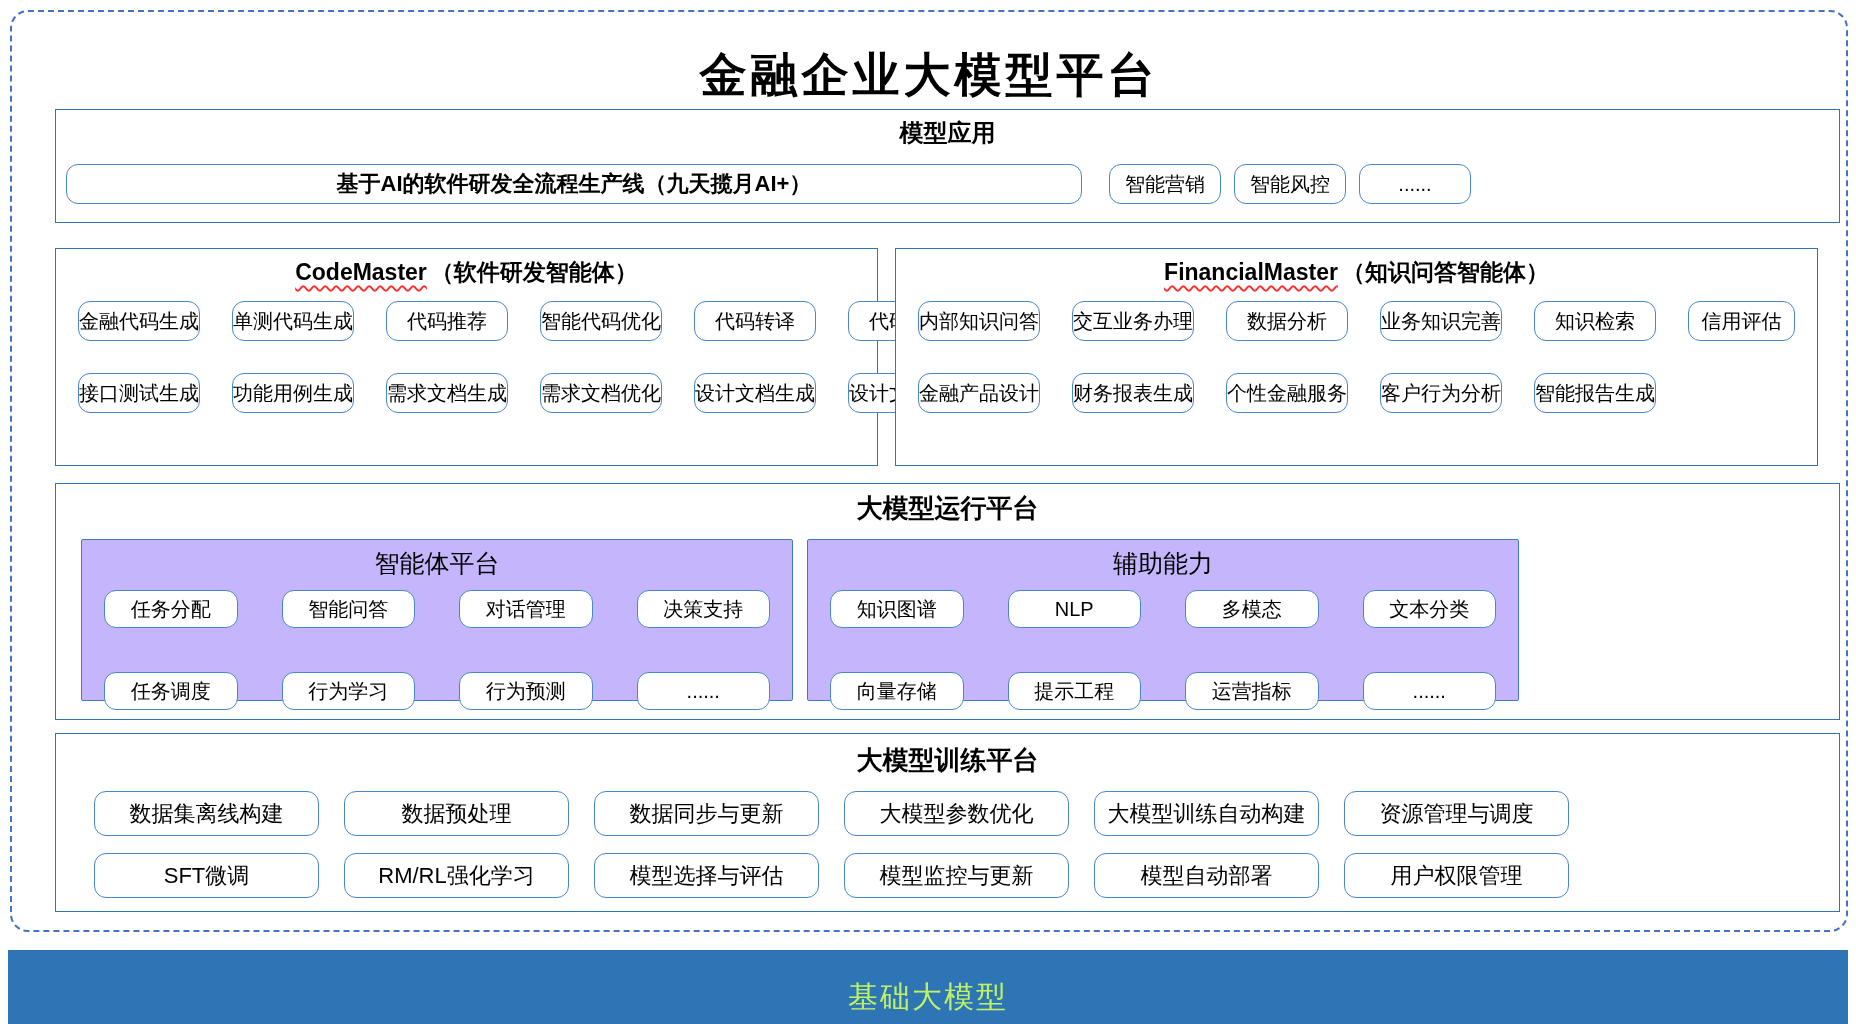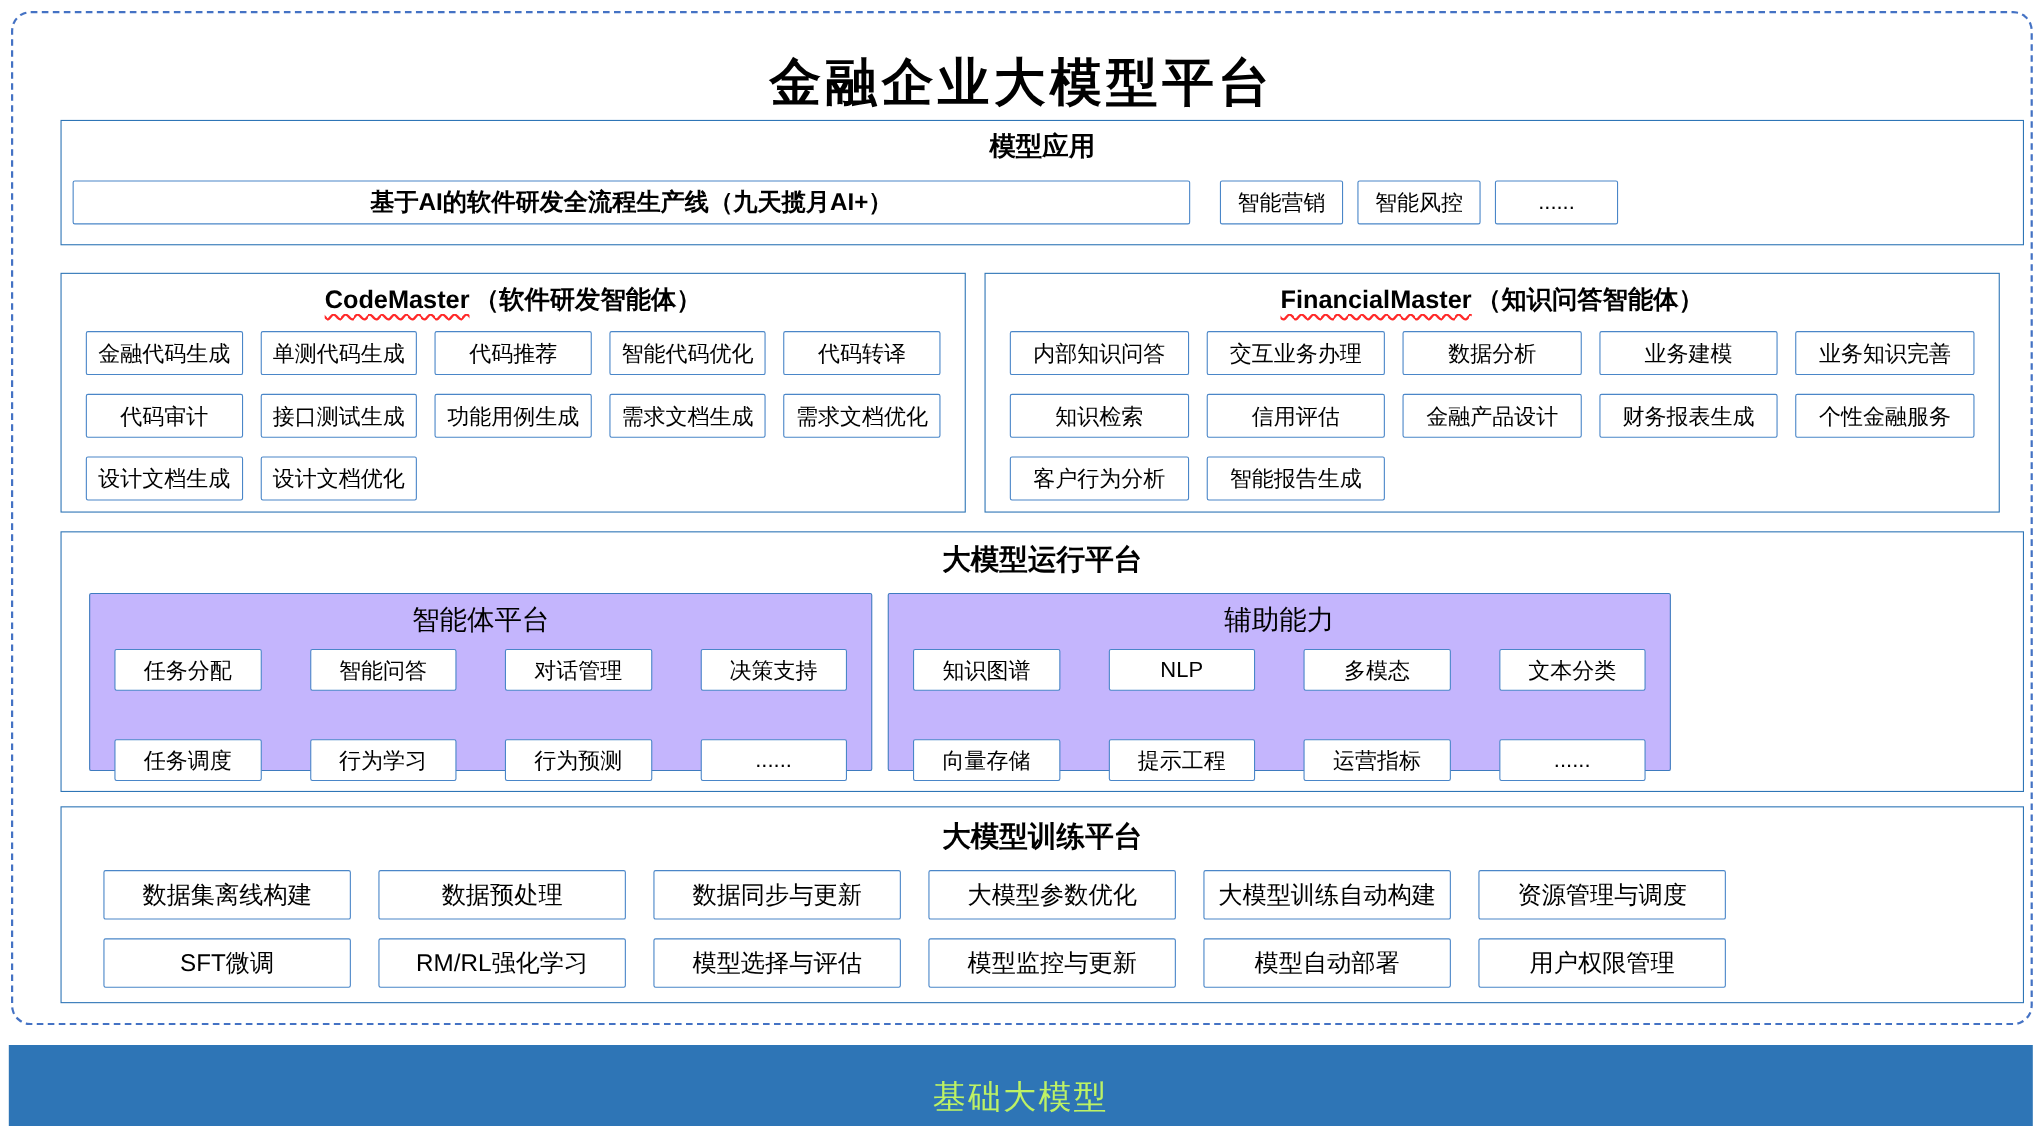--- a/index.html
+++ b/index.html
@@ -23,43 +23,43 @@
   .sec-header{
     text-align:center;font-weight:700;
   }
   #sec-apps{left:55px;top:109px;width:1785px;height:114px;}
   #sec-apps .sec-header{font-size:24px;padding-top:7px;}
   .apps-row{
     position:absolute;left:10px;top:54px;right:10px;height:40px;
     display:flex;gap:13px;
   }
   .box{
-    box-sizing:border-box;border:1.5px solid #4a86c8;border-radius:2px;background:#fff;
+    box-sizing:border-box;border:1.5px solid #4a86c8;border-radius:12px;background:#fff;
     display:flex;align-items:center;justify-content:center;
     font-size:20px;white-space:nowrap;text-align:right;
   }
   .pipeline-box{width:1016px;font-weight:700;font-size:22px;margin-right:14px;}
   .app-box{width:112px;}
 
   
   .agent-section{top:248px;height:218px;}
   #sec-codemaster{left:55px;width:823px;}
   #sec-financialmaster{left:895px;width:923px;}
   .agent-header{
     text-align:center;font-weight:700;font-size:23px;padding-top:8px;height:36px;
   }
   .wavy{
     text-decoration:underline wavy #ff2a2a;
     text-decoration-thickness:2px;text-underline-offset:5px;
     margin-right:4px;
   }
   .grid-4x3{
     position:absolute;left:22px;right:22px;top:52px;
-    display:grid;grid-template-columns:repeat(5,1fr);
-    column-gap:16px;row-gap:17px;
+    display:grid;grid-template-columns:repeat(6,1fr);
+    column-gap:16px;row-gap:17px;gap:32px;
   }
   .grid-4x3 .box{height:40px;}
 
   
   #sec-runtime{left:55px;top:483px;width:1785px;height:237px;}
   #sec-runtime > .sec-header{font-size:26px;padding-top:7px;}
   .inner-box{
     position:absolute;top:55px;width:712px;height:162px;
     border:1.2px solid #3f7bbf;border-radius:2px;background:#c4b5fd;box-sizing:border-box;
   }
@@ -130,21 +130,20 @@
 </div>
 
 <div class="section agent-section" id="sec-financialmaster">
   <div class="agent-header">
     <span class="wavy">FinancialMaster</span><span>（知识问答智能体）</span>
   </div>
   <div class="grid-4x3">
     <div class="box">内部知识问答</div>
     <div class="box">交互业务办理</div>
     <div class="box">数据分析</div>
-    <div class="box">业务建模</div>
     <div class="box">业务知识完善</div>
     <div class="box">知识检索</div>
     <div class="box">信用评估</div>
     <div class="box">金融产品设计</div>
     <div class="box">财务报表生成</div>
     <div class="box">个性金融服务</div>
     <div class="box">客户行为分析</div>
     <div class="box">智能报告生成</div>
   </div>
 </div>

